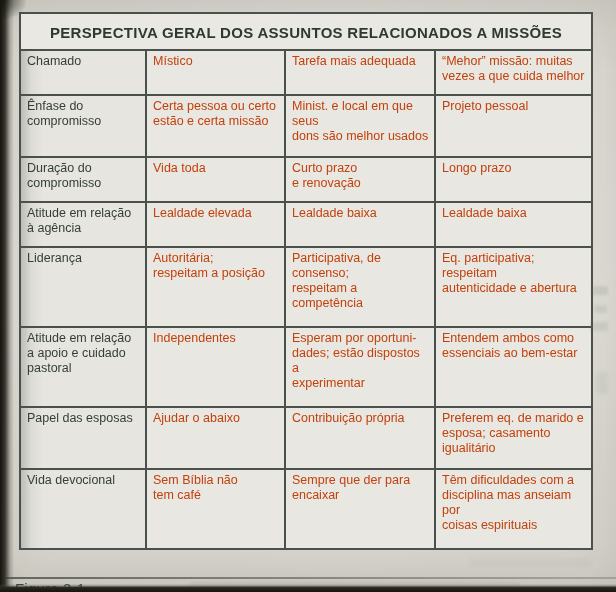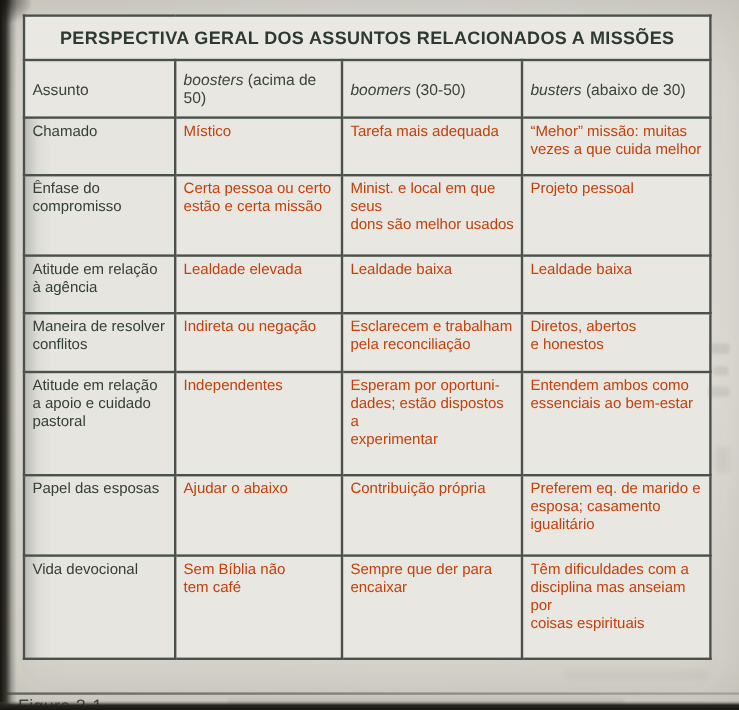--- a/index.html
+++ b/index.html
@@ -83,59 +83,61 @@
     <colgroup>
       <col style="width:126px">
       <col style="width:139px">
       <col style="width:150px">
       <col style="width:157px">
     </colgroup>
     <thead>
       <tr class="title-row">
         <th colspan="4">PERSPECTIVA GERAL DOS ASSUNTOS RELACIONADOS A MISSÕES</th>
       </tr>
-      <tr class="head-row">
-        <th>Assunto</th>
-        <th><em>boosters</em><span> (acima de 50)</span></th>
-        <th><em>boomers</em><span> (30-50)</span></th>
-        <th><em>busters</em><span> (abaixo de 30)</span></th>
-      </tr>
     </thead>
     <tbody>
         <tr>
           <td class="label">Chamado</td>
           <td>Místico</td>
           <td>Tarefa mais adequada</td>
           <td>“Mehor” missão: muitas
 vezes a que cuida melhor</td>
         </tr>
         <tr>
           <td class="label">Ênfase do
 compromisso</td>
           <td>Certa pessoa ou certo
 estão e certa missão</td>
           <td>Minist. e local em que seus
 dons são melhor usados</td>
           <td>Projeto pessoal</td>
         </tr>
         <tr>
+          <td class="label">Duração do
+compromisso</td>
+          <td>Vida toda</td>
+          <td>Curto prazo
+e renovação</td>
+          <td>Longo prazo</td>
+        </tr>
+        <tr>
           <td class="label">Atitude em relação
 à agência</td>
           <td>Lealdade elevada</td>
           <td>Lealdade baixa</td>
           <td>Lealdade baixa</td>
         </tr>
         <tr>
-          <td class="label">Maneira de resolver
-conflitos</td>
-          <td>Indireta ou negação</td>
-          <td>Esclarecem e trabalham
-pela reconciliação</td>
-          <td>Diretos, abertos
-e honestos</td>
+          <td class="label">Liderança</td>
+          <td>Autoritária;
+respeitam a posição</td>
+          <td>Participativa, de consenso;
+respeitam a competência</td>
+          <td>Eq. participativa; respeitam
+autenticidade e abertura</td>
         </tr>
         <tr>
           <td class="label">Atitude em relação
 a apoio e cuidado
 pastoral</td>
           <td>Independentes</td>
           <td>Esperam por oportuni-
 dades; estão dispostos a
 experimentar</td>
           <td>Entendem ambos como

